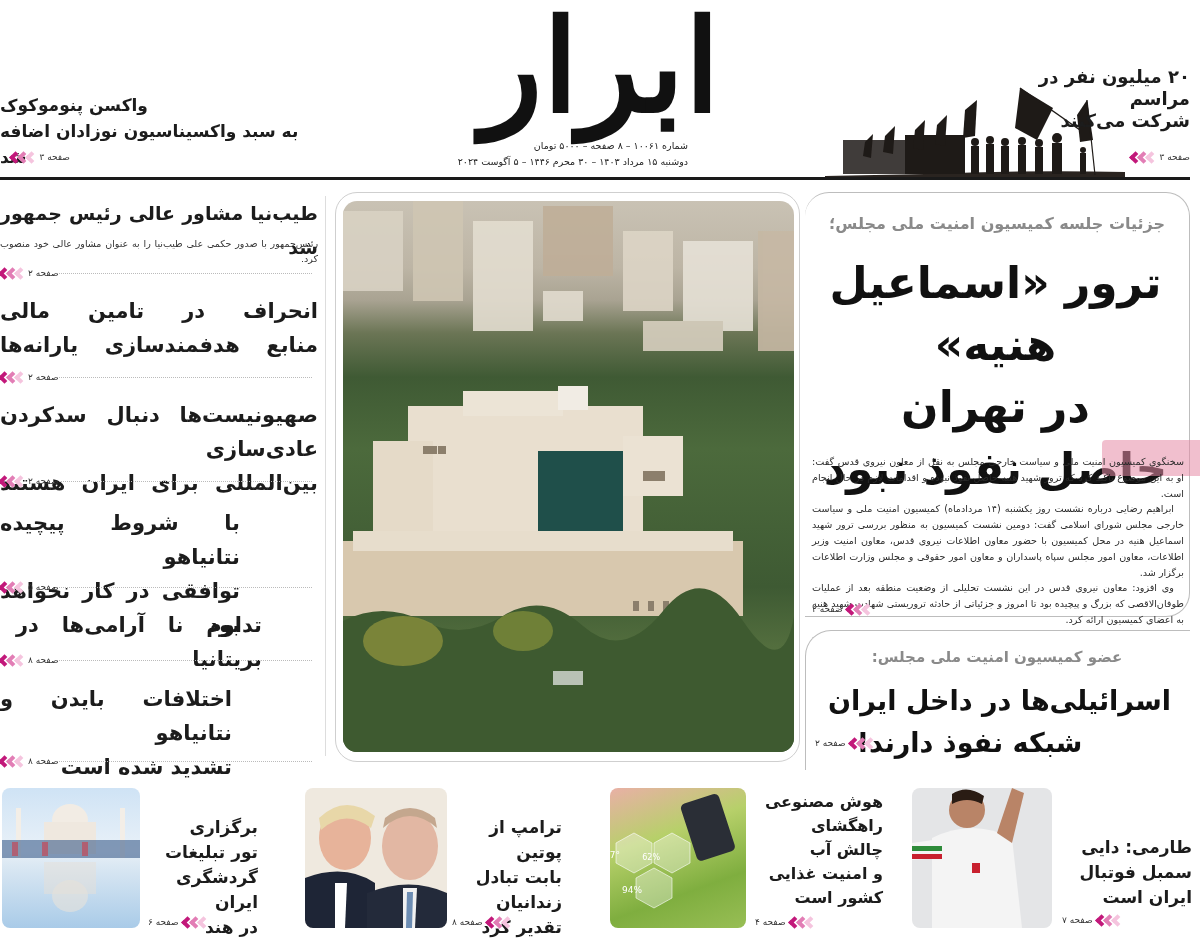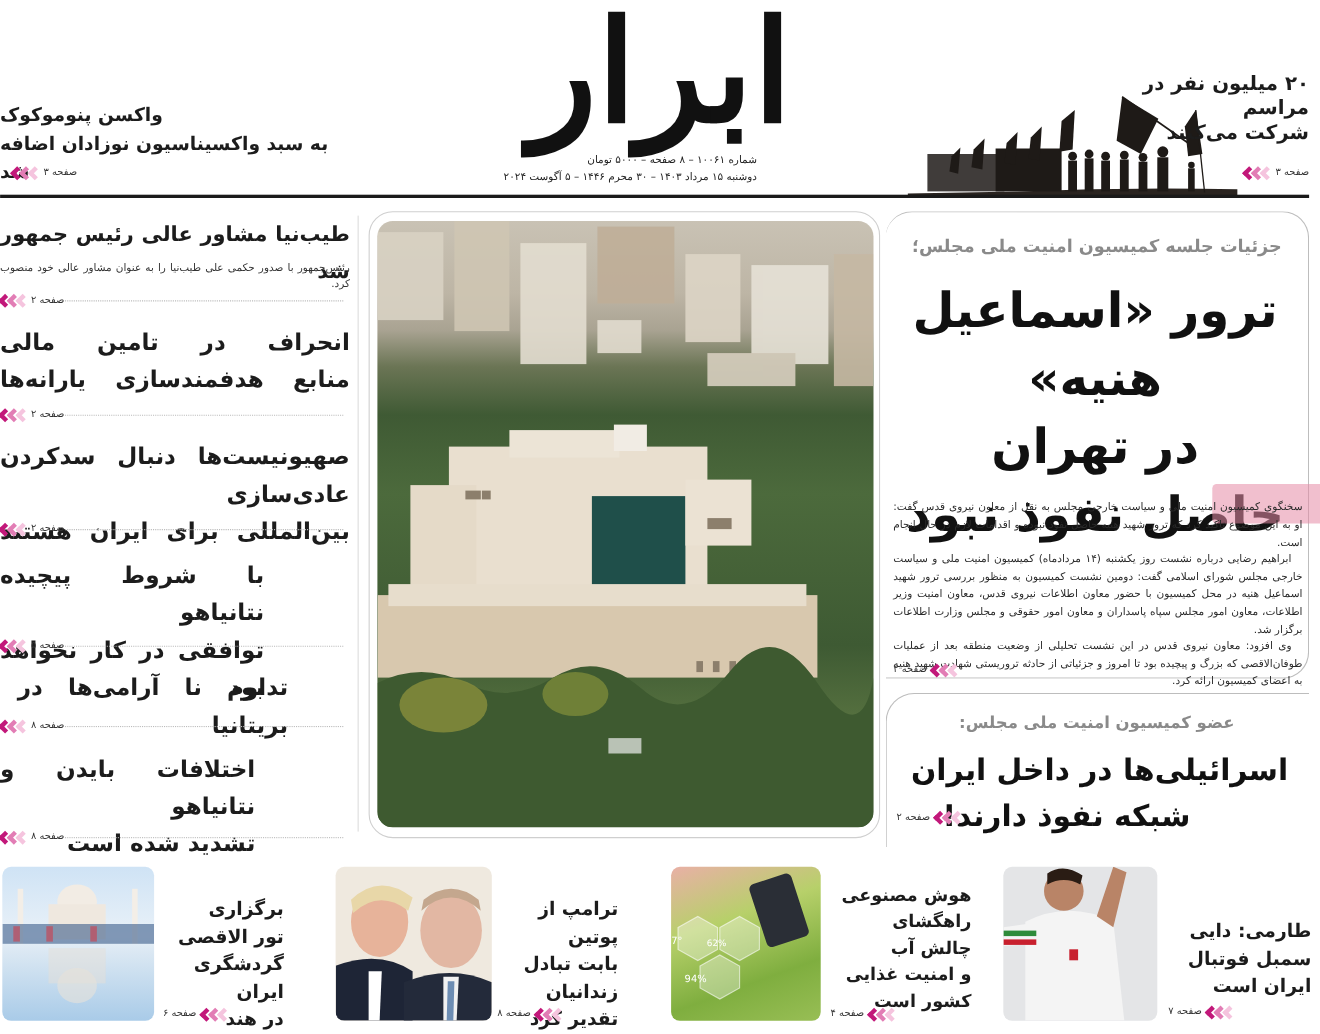--- a/index.html
+++ b/index.html
@@ -331,21 +331,21 @@
     <g fill="#ffffff" fill-opacity="0.35" stroke="#ffffff" stroke-opacity="0.6">
       <polygon points="10,55 28,45 46,55 46,75 28,85 10,75"></polygon>
       <polygon points="48,55 66,45 84,55 84,75 66,85 48,75"></polygon>
       <polygon points="30,90 48,80 66,90 66,110 48,120 30,110"></polygon>
     </g>
     <text x="14" y="70" font-size="9" fill="#ffffff" font-family="DejaVu Sans, sans-serif">27°</text>
     <text x="54" y="72" font-size="8" fill="#ffffff" font-family="DejaVu Sans, sans-serif">62%</text>
     <text x="36" y="105" font-size="9" fill="#ffffff" font-family="DejaVu Sans, sans-serif">94%</text>
   </svg>
 </div>
-<div class="abs hl bot-title" style="left:755px;top:790px;width:128px;font-size:16px;line-height:24px;margin-top:12px;">
+<div class="abs hl bot-title" style="left:755px;top:790px;width:128px;font-size:16px;line-height:24px;">
   <div>هوش مصنوعی</div>
   <div>راهگشای</div>
   <div>چالش آب</div>
   <div>و امنیت غذایی</div>
   <div>کشور است</div>
 </div>
 <div class="abs page-ref bot-ref" style="left:755px;top:917px;direction:ltr;flex-direction:row-reverse;justify-content:flex-end;">
   <span class="chev">
       <span></span>
       <span></span>
@@ -395,21 +395,21 @@
         <rect x="10" y="54" width="6" height="14"></rect>
         <rect x="40" y="54" width="6" height="14"></rect>
         <rect x="80" y="54" width="6" height="14"></rect>
       </g>
     <ellipse cx="68" cy="108" rx="18" ry="16" fill="#e8e2da" opacity="0.6"></ellipse>
     <rect x="42" y="74" width="52" height="32" fill="#e6e0d8" opacity="0.5"></rect>
   </svg>
 </div>
 <div class="abs hl bot-title" style="left:148px;top:815px;width:110px;">
   <div>برگزاری</div>
-  <div>تور الاقصی</div>
+  <div>تور تبلیغات</div>
   <div>گردشگری ایران</div>
   <div>در هند</div>
 </div>
 <div class="abs page-ref bot-ref" style="left:148px;top:917px;direction:ltr;flex-direction:row-reverse;justify-content:flex-end;">
   <span class="chev">
       <span></span>
       <span></span>
       <span></span>
     </span>
   <span>صفحه ۶</span>

